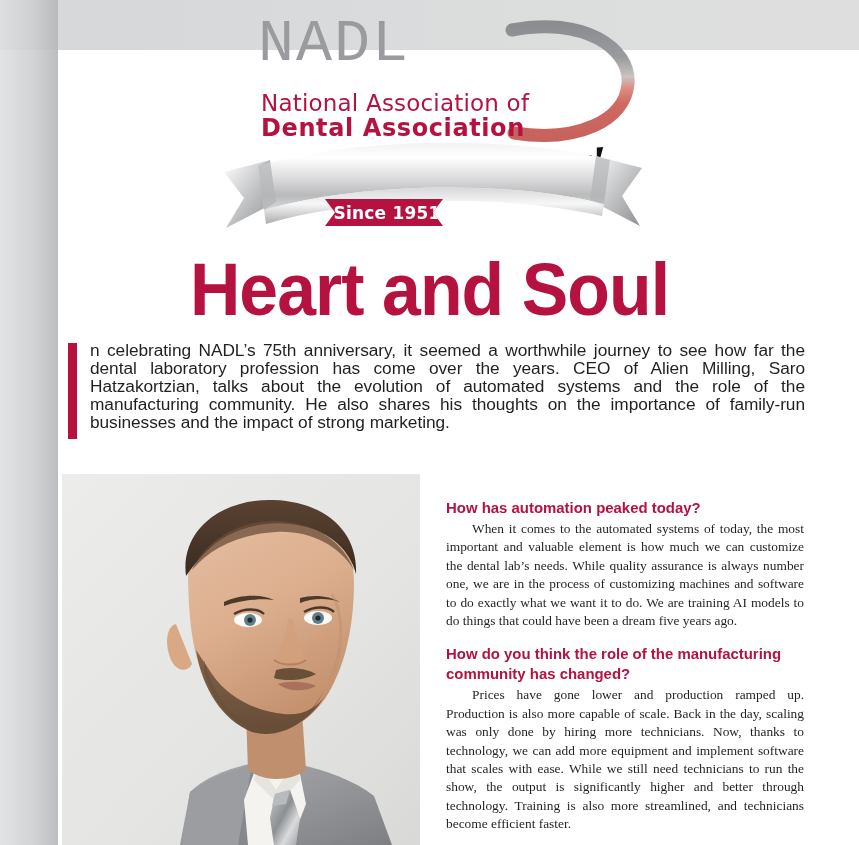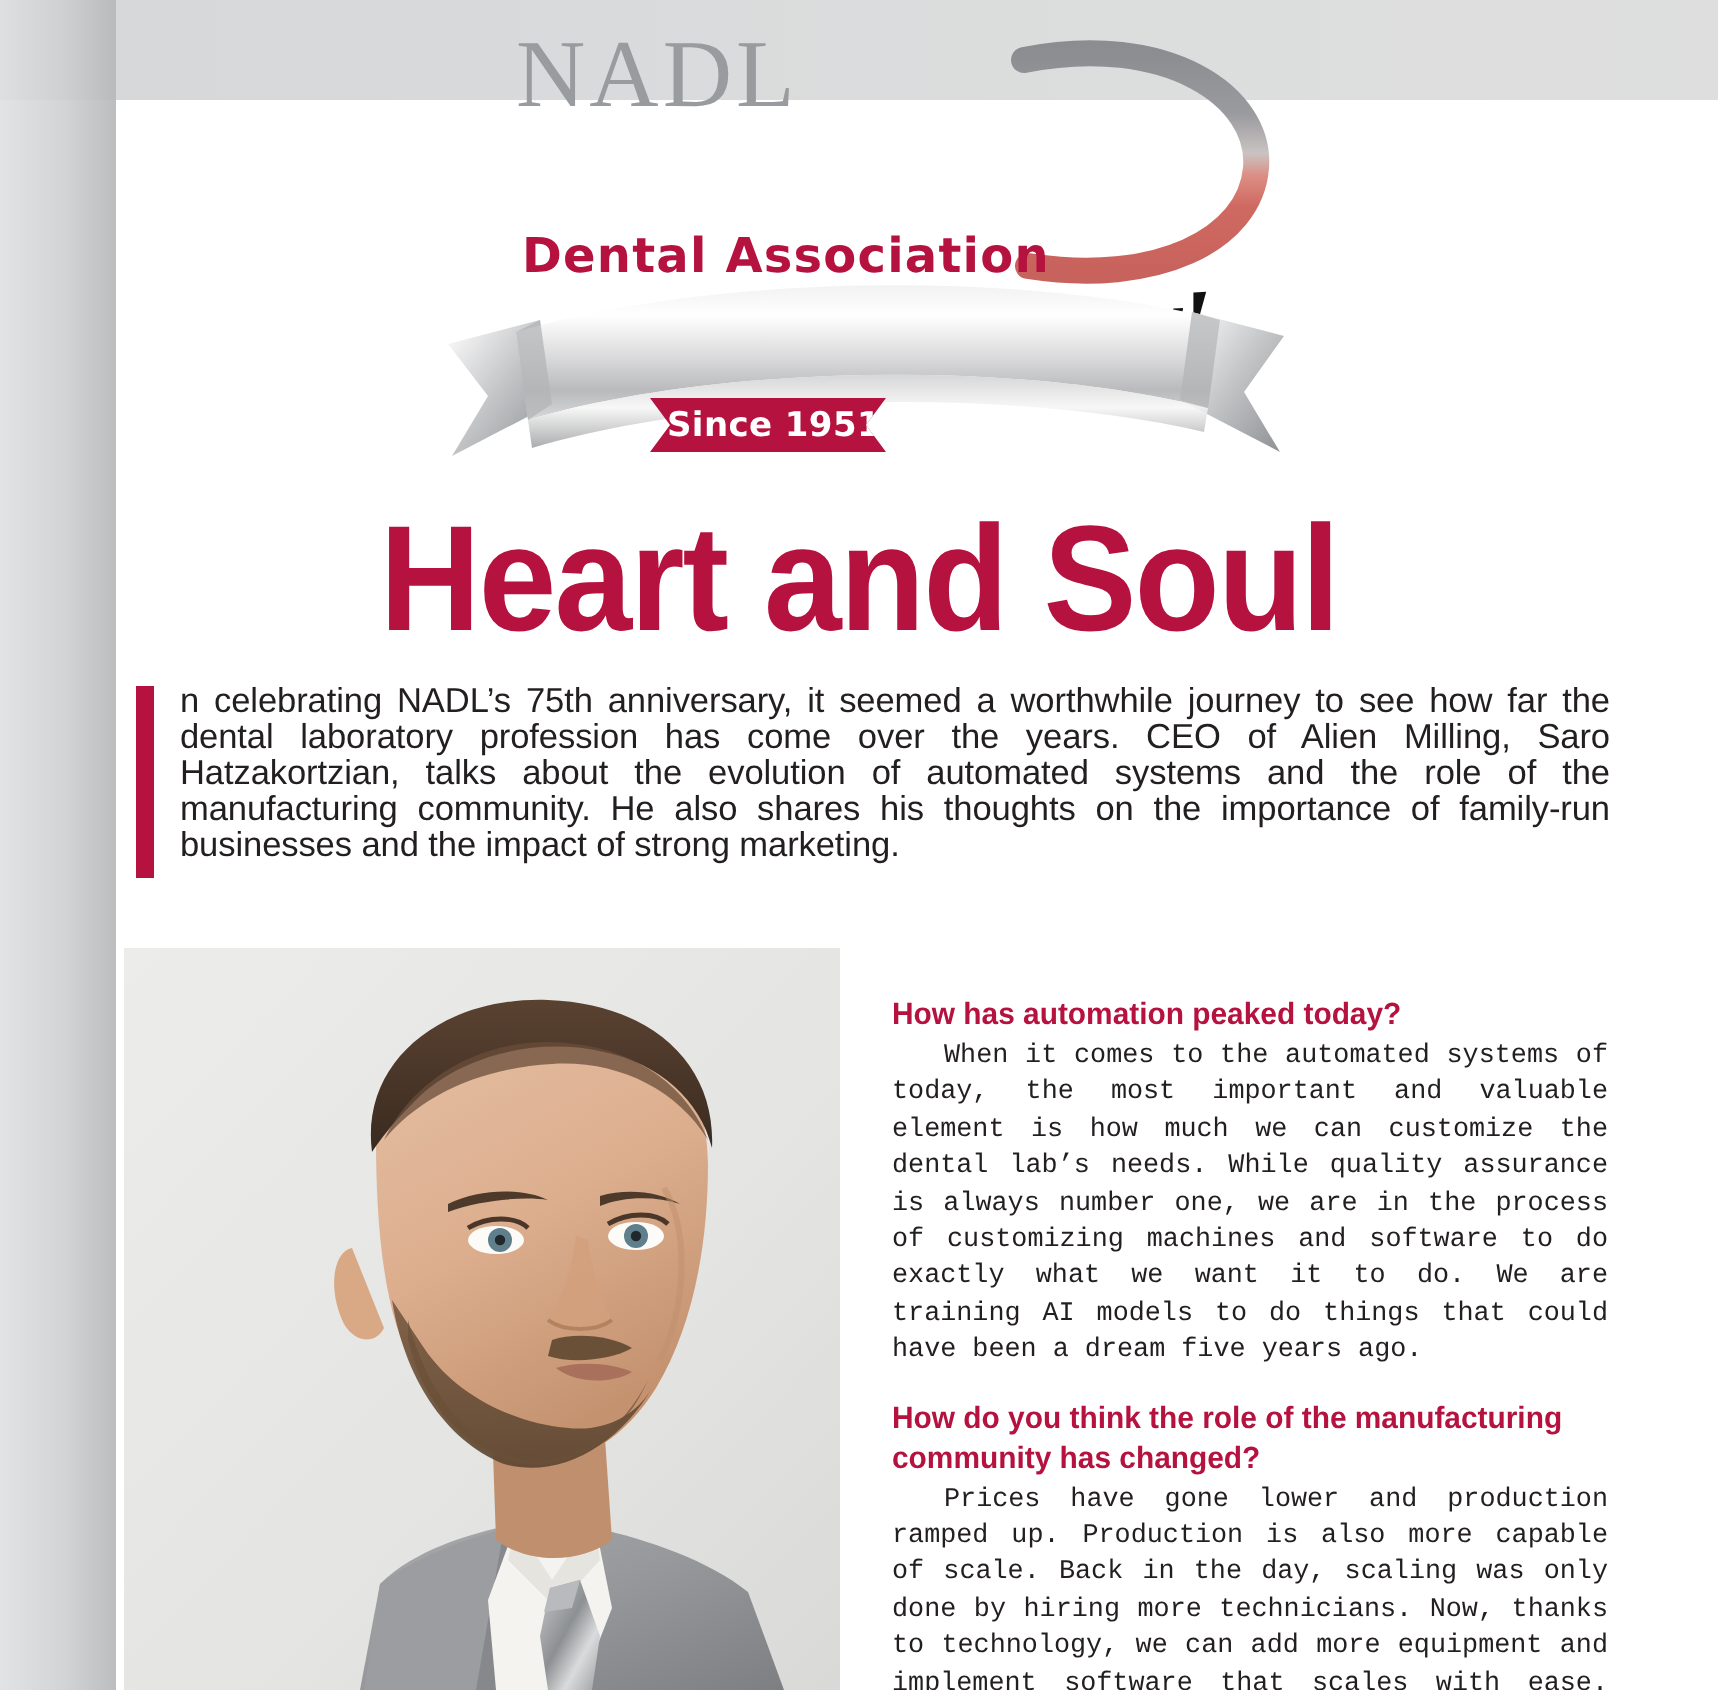--- a/index.html
+++ b/index.html
@@ -24,22 +24,22 @@
     position:absolute;left:0;top:0;width:58px;height:50px;
     background:linear-gradient(90deg,#dedfe0 0%,#cfd0d2 55%,#b9babc 100%);
     z-index:7;
   }
 
   
   .logo-wrap{position:absolute;left:0;top:0;width:859px;height:250px;z-index:8;}
 
   .nadl-word{
     position:absolute;left:258px;top:14px;
-    font-family:Liberation Serif, serif;
-    font-size:48px;font-weight:300;letter-spacing:2px;
+    font-family:Liberation Mono, monospace;
+    font-size:60px;font-weight:300;letter-spacing:2px;
     color:#9a9b9e;line-height:1;
     white-space:nowrap;
   }
   .swoosh{position:absolute;left:488px;top:8px;width:150px;height:145px;}
 
   .assoc-line{
     position:absolute;left:261px;top:92px;
     font-family:"DejaVu Sans", sans-serif;
     font-size:23px;font-weight:400;letter-spacing:.2px;
     color:#b5123f;line-height:1;white-space:nowrap;
@@ -111,21 +111,21 @@
     position:absolute;left:446px;top:470px;width:358px;height:375px;
     overflow:hidden;z-index:8;margin-top:28px;
   }
   .q-head{
     font-family:"Liberation Sans", sans-serif;
     font-weight:700;font-size:15.4px;line-height:20px;
     color:#b5123f;margin:0 0 2px 0;
     transform:scaleX(.97);transform-origin:left center;
   }
   .q-body{
-    font-family:Liberation Mono, monospace;
+    font-family:Liberation Serif, serif;
     font-size:13.4px;line-height:18.4px;color:#231f20;
     text-align:justify;margin:0 0 14px 0;
     text-indent:26px;
   }
   .q-block:last-child .q-head{margin-bottom:0;}
 </style>
 </head>
 <body>
 
 <div class="top-band"></div>
@@ -143,20 +143,21 @@
         <stop offset="28%" stop-color="#9a9b9e"></stop>
         <stop offset="46%" stop-color="#c9c3c2"></stop>
         <stop offset="56%" stop-color="#dc8f86"></stop>
         <stop offset="70%" stop-color="#cf6a62"></stop>
         <stop offset="100%" stop-color="#c8625c"></stop>
       </linearGradient>
     </defs>
     <path d="M 24 22 C 95 8, 143 40, 140 76 C 137 112, 90 135, 26 125" fill="none" stroke="url(#swooshGrad)" stroke-width="13" stroke-linecap="round"></path>
   </svg>
 
+  <div class="assoc-line">National Association of</div>
   <div class="labs-line">Dental Association</div>
 </div>
 
 <svg class="ribbon" viewBox="0 0 430 100" style="z-index:8;">
   <defs>
     <linearGradient id="silver1" x1="0" y1="0" x2="0" y2="1">
       <stop offset="0%" stop-color="#f2f2f2"></stop>
       <stop offset="22%" stop-color="#ffffff"></stop>
       <stop offset="52%" stop-color="#dcdcdd"></stop>
       <stop offset="78%" stop-color="#b9babc"></stop>

